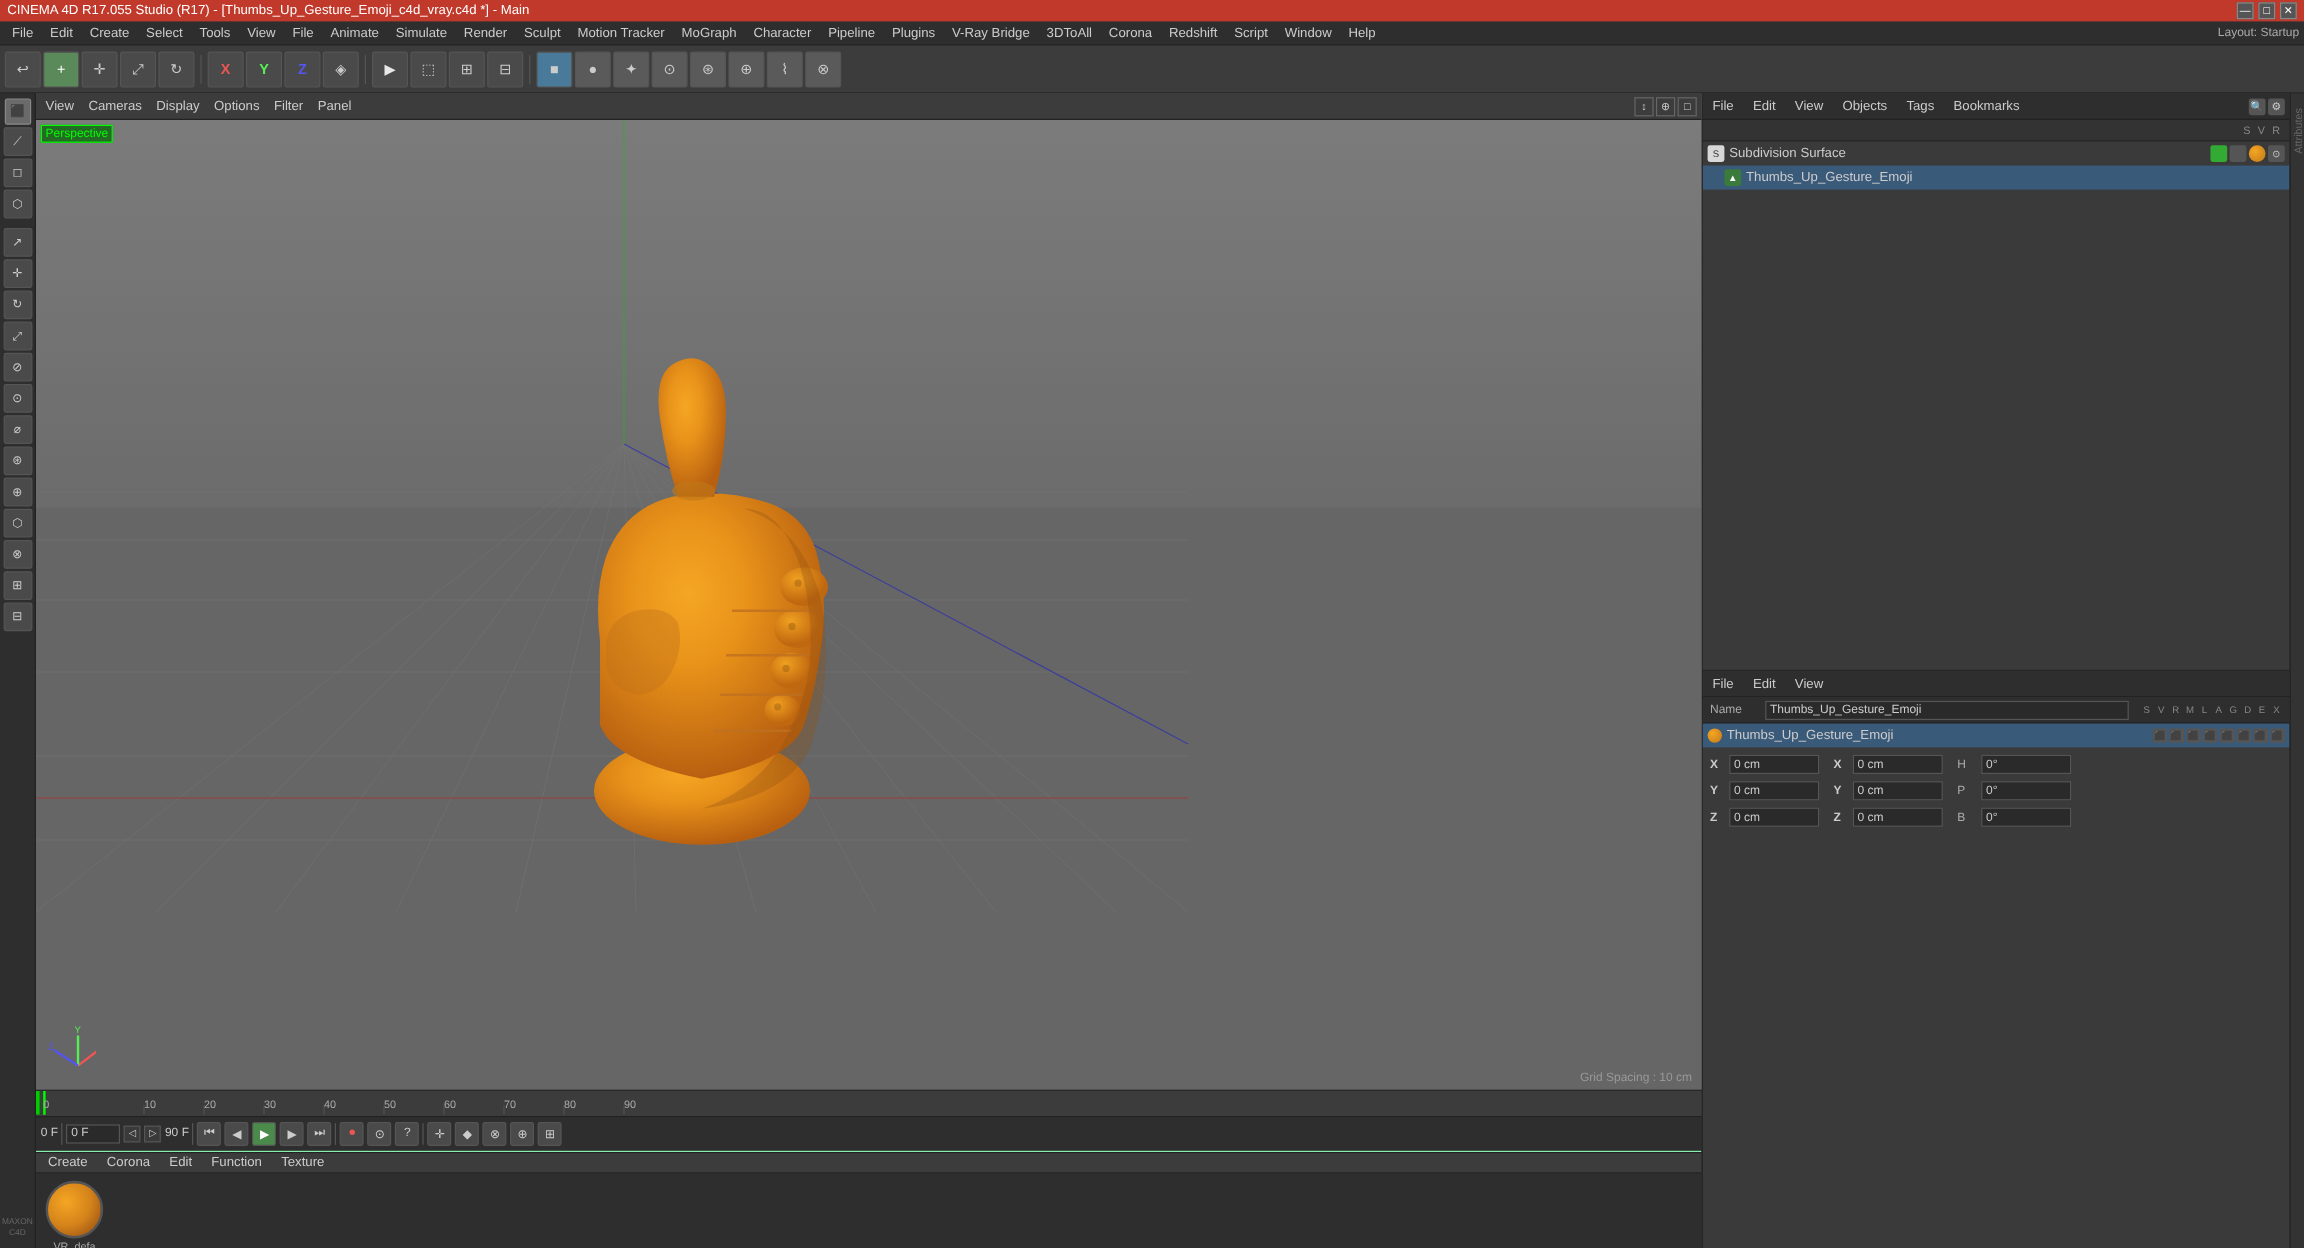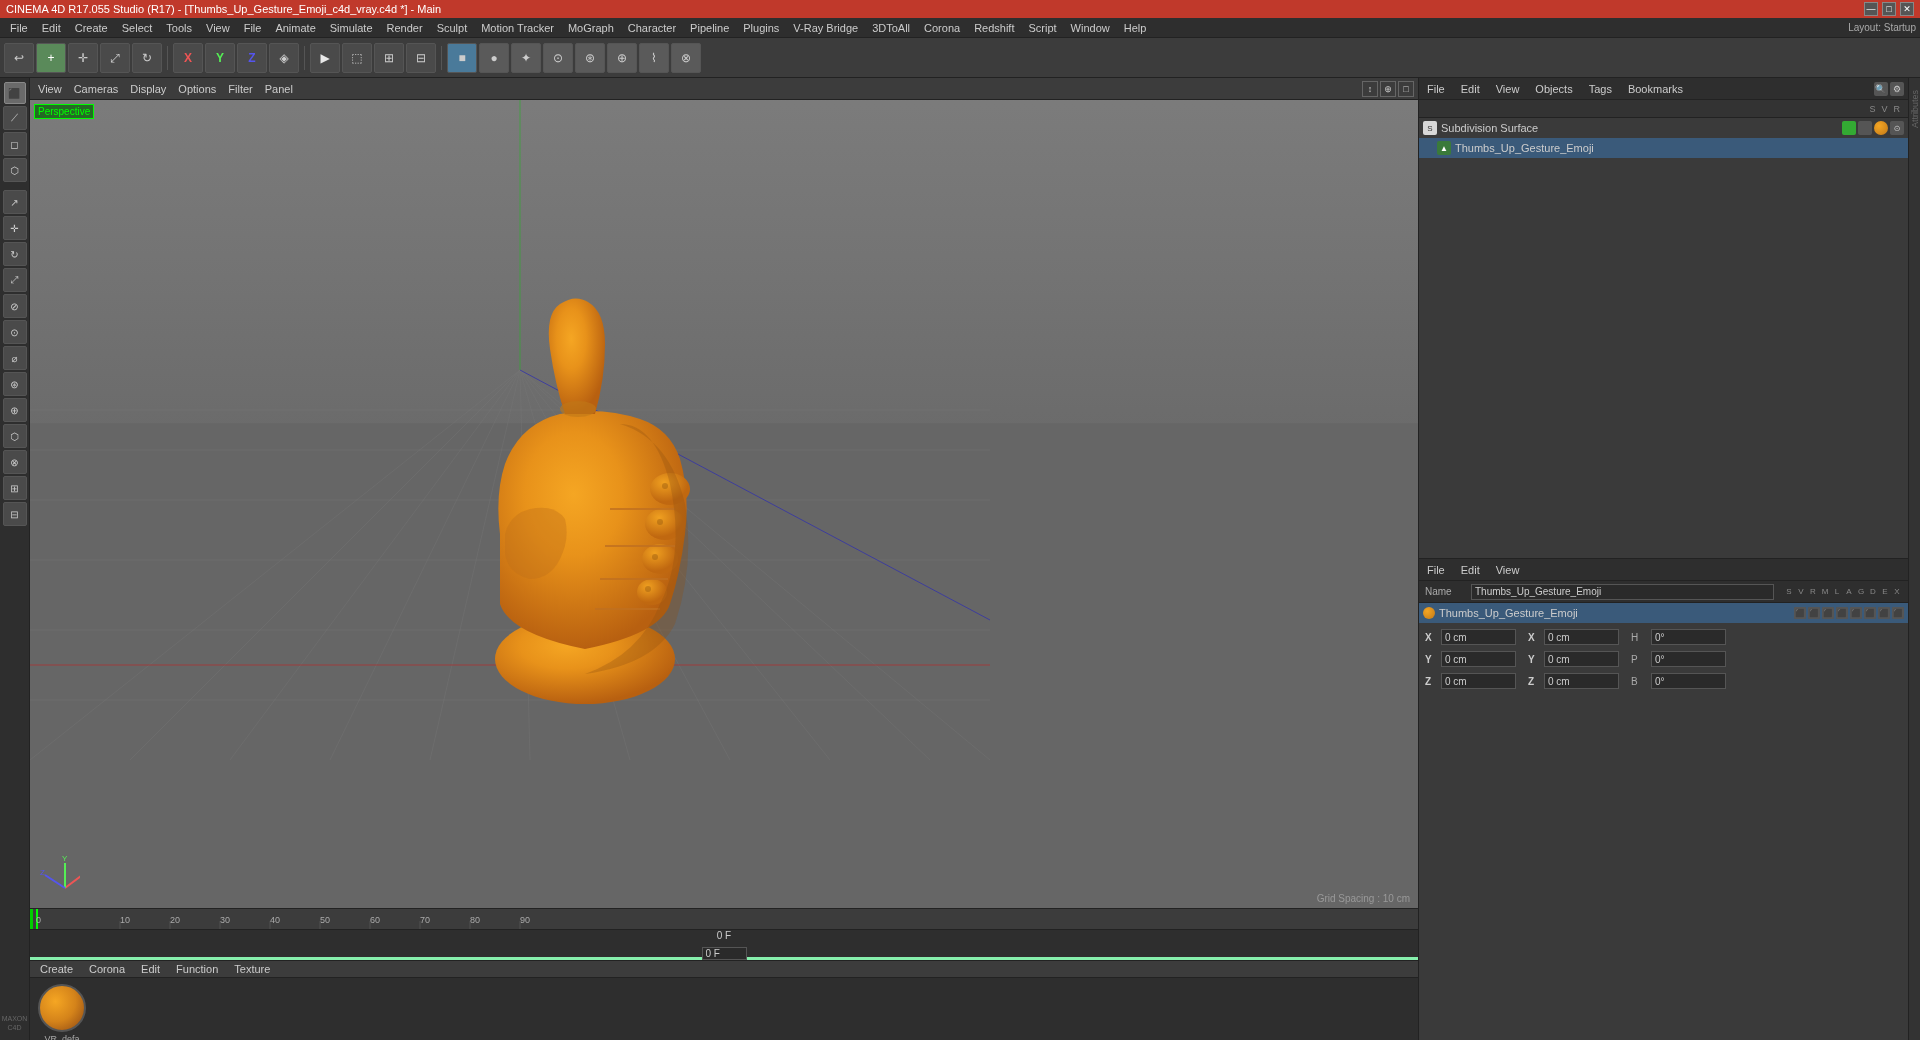--- a/index.html
+++ b/index.html
@@ -233,26 +233,25 @@
       border-bottom: 1px solid #222;
       display: flex;
       align-items: center;
       padding: 0 4px;
       position: relative;
     }
 
     #timeline-controls {
       height: 28px;
       background: #2e2e2e;
-      border-bottom: 3px solid #86efac;
+      border-bottom: 1px solid #86efac;
       display: flex;
       align-items: center;
       padding: 0 4px;
       gap: 4px;
-      flex-direction: column;
     }
 
     .tl-btn {
       width: 20px;
       height: 20px;
       background: #4a4a4a;
       border: 1px solid #555;
       border-radius: 2px;
       display: flex;
       align-items: center;

